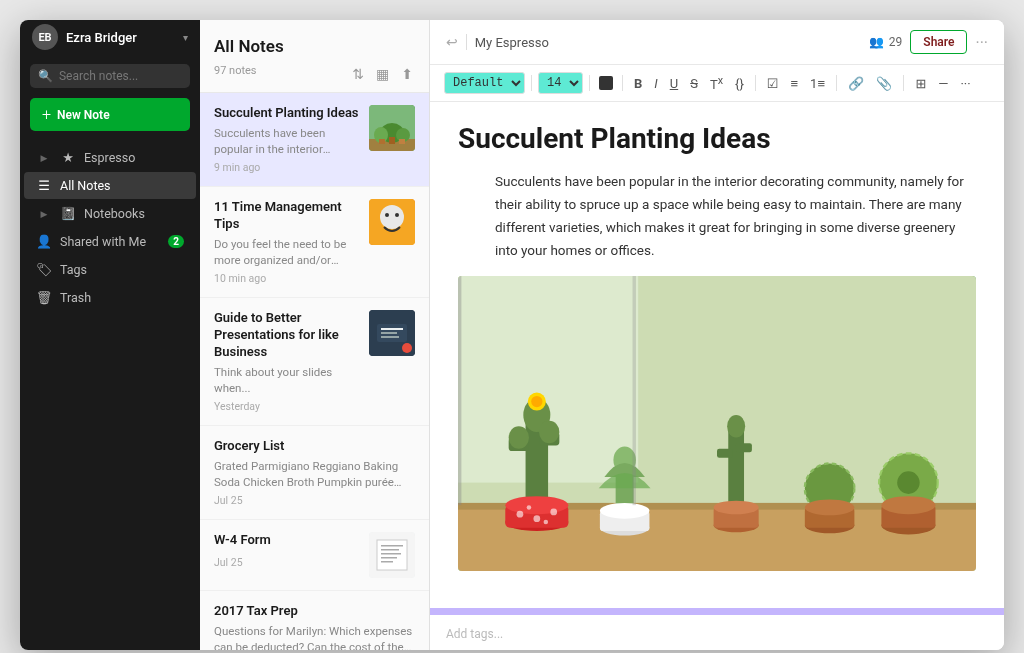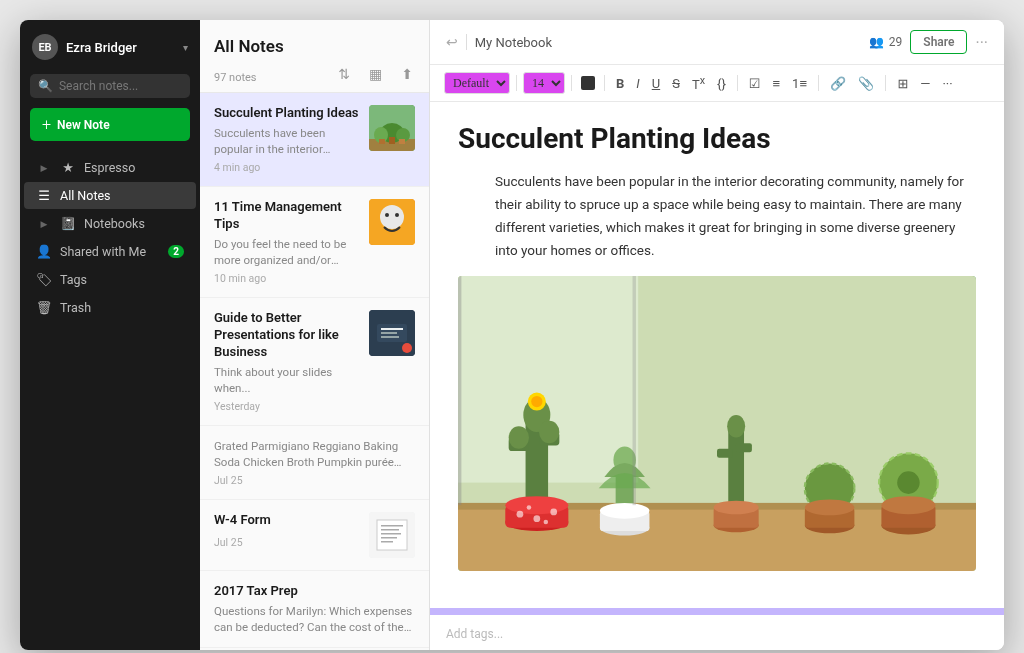--- a/index.html
+++ b/index.html
@@ -24,21 +24,21 @@
     
     .sidebar {
       width: 180px;
       background: #1a1a1a;
       color: #ccc;
       display: flex;
       flex-direction: column;
       flex-shrink: 0;
     }
     .sidebar-header {
-      padding: 14px 12px 10px;
+      padding: 4px 12px 10px;
       display: flex;
       align-items: center;
       gap: 8px;
       color: #fff;
       font-size: 13px;
       font-weight: 500;
       cursor: pointer;
     }
     .avatar {
       width: 26px;
@@ -135,22 +135,22 @@
       border-bottom: 1px solid #e8e8e8;
     }
     .note-list-title {
       font-size: 17px;
       font-weight: 600;
       color: #1a1a1a;
       margin-bottom: 8px;
     }
     .note-list-toolbar {
       display: flex;
-      align-items: flex-end;
-      gap: 15px;
+      align-items: flex-start;
+      gap: 8px;
     }
     .note-count {
       font-size: 11px;
       color: #999;
       flex: 1;
     }
     .toolbar-icon {
       color: #999;
       font-size: 14px;
       cursor: pointer;
@@ -241,21 +241,21 @@
     .collab-count {
       font-size: 12px;
       color: #666;
       display: flex;
       align-items: center;
       gap: 4px;
     }
     .share-btn {
       background: transparent;
       border: 1.5px solid #00a82d;
-      color: #737373;
+      color: #7f1d1d;
       border-radius: 4px;
       padding: 4px 12px;
       font-size: 12px;
       font-weight: 600;
       cursor: pointer;
       font-family: inherit;
     }
     .more-icon { color: #aaa; font-size: 16px; cursor: pointer; }
     
     .editor-toolbar {
@@ -266,23 +266,23 @@
       gap: 2px;
       flex-wrap: wrap;
     }
     .toolbar-sep { width: 1px; height: 16px; background: #e0e0e0; margin: 0 4px; }
     .tb-select {
       border: 1px solid #ddd;
       border-radius: 3px;
       padding: 2px 4px;
       font-size: 12px;
       color: #333;
-      background: #d946ef;
-      cursor: pointer;
-      font-family: Liberation Serif, serif;
+      background: #5eead4;
+      cursor: pointer;
+      font-family: Liberation Mono, monospace;
     }
     .tb-btn {
       background: transparent;
       border: none;
       cursor: pointer;
       color: #555;
       font-size: 13px;
       padding: 3px 5px;
       border-radius: 3px;
       font-family: inherit;
@@ -400,21 +400,21 @@
         <span class="toolbar-icon">⬆</span>
       </div>
     </div>
 
     <div class="notes-scroll">
 
       <div class="note-item active">
         <div class="note-content">
           <div class="note-title">Succulent Planting Ideas</div>
           <div class="note-preview">Succulents have been popular in the interior decorating co...</div>
-          <div class="note-date">4 min ago</div>
+          <div class="note-date">9 min ago</div>
         </div>
         <div class="note-thumbnail thumb-plant">
           <svg viewBox="0 0 46 46" xmlns="http://www.w3.org/2000/svg">
             <rect width="46" height="46" fill="#7cb87a"></rect>
             <rect y="34" width="46" height="12" fill="#a08040"></rect>
             <ellipse cx="23" cy="28" rx="12" ry="10" fill="#4a8a30"></ellipse>
             <ellipse cx="12" cy="30" rx="7" ry="8" fill="#6aaa50"></ellipse>
             <ellipse cx="34" cy="30" rx="7" ry="7" fill="#5a9a40"></ellipse>
             <rect x="10" y="34" width="6" height="5" fill="#b07030"></rect>
             <rect x="20" y="32" width="6" height="7" fill="#a06020"></rect>
@@ -453,20 +453,21 @@
             <rect x="12" y="18" width="22" height="2" fill="#ecf0f1"></rect>
             <rect x="12" y="22" width="16" height="2" fill="#95a5a6"></rect>
             <rect x="12" y="26" width="18" height="2" fill="#95a5a6"></rect>
             <circle cx="38" cy="38" r="5" fill="#e74c3c"></circle>
           </svg>
         </div>
       </div>
 
       <div class="note-item">
         <div class="note-content">
+          <div class="note-title">Grocery List</div>
           <div class="note-preview">Grated Parmigiano Reggiano Baking Soda Chicken Broth Pumpkin purée Espresso Po...</div>
           <div class="note-date">Jul 25</div>
         </div>
       </div>
 
       <div class="note-item">
         <div class="note-content">
           <div class="note-title">W-4 Form</div>
           <div class="note-preview"></div>
           <div class="note-date">Jul 25</div>
@@ -493,21 +494,21 @@
       </div>
 
     </div>
   </div>
 
   <div class="editor">
     <div class="editor-header">
       <div class="editor-header-left">
         <span class="header-icon">↩</span>
         <div class="divider-v"></div>
-        <span class="notebook-name">My Notebook</span>
+        <span class="notebook-name">My Espresso</span>
       </div>
       <div class="editor-header-right">
         <div class="collab-count">
           <span>👥</span>
           <span>29</span>
         </div>
         <button class="share-btn">Share</button>
         <span class="more-icon">···</span>
       </div>
     </div>

